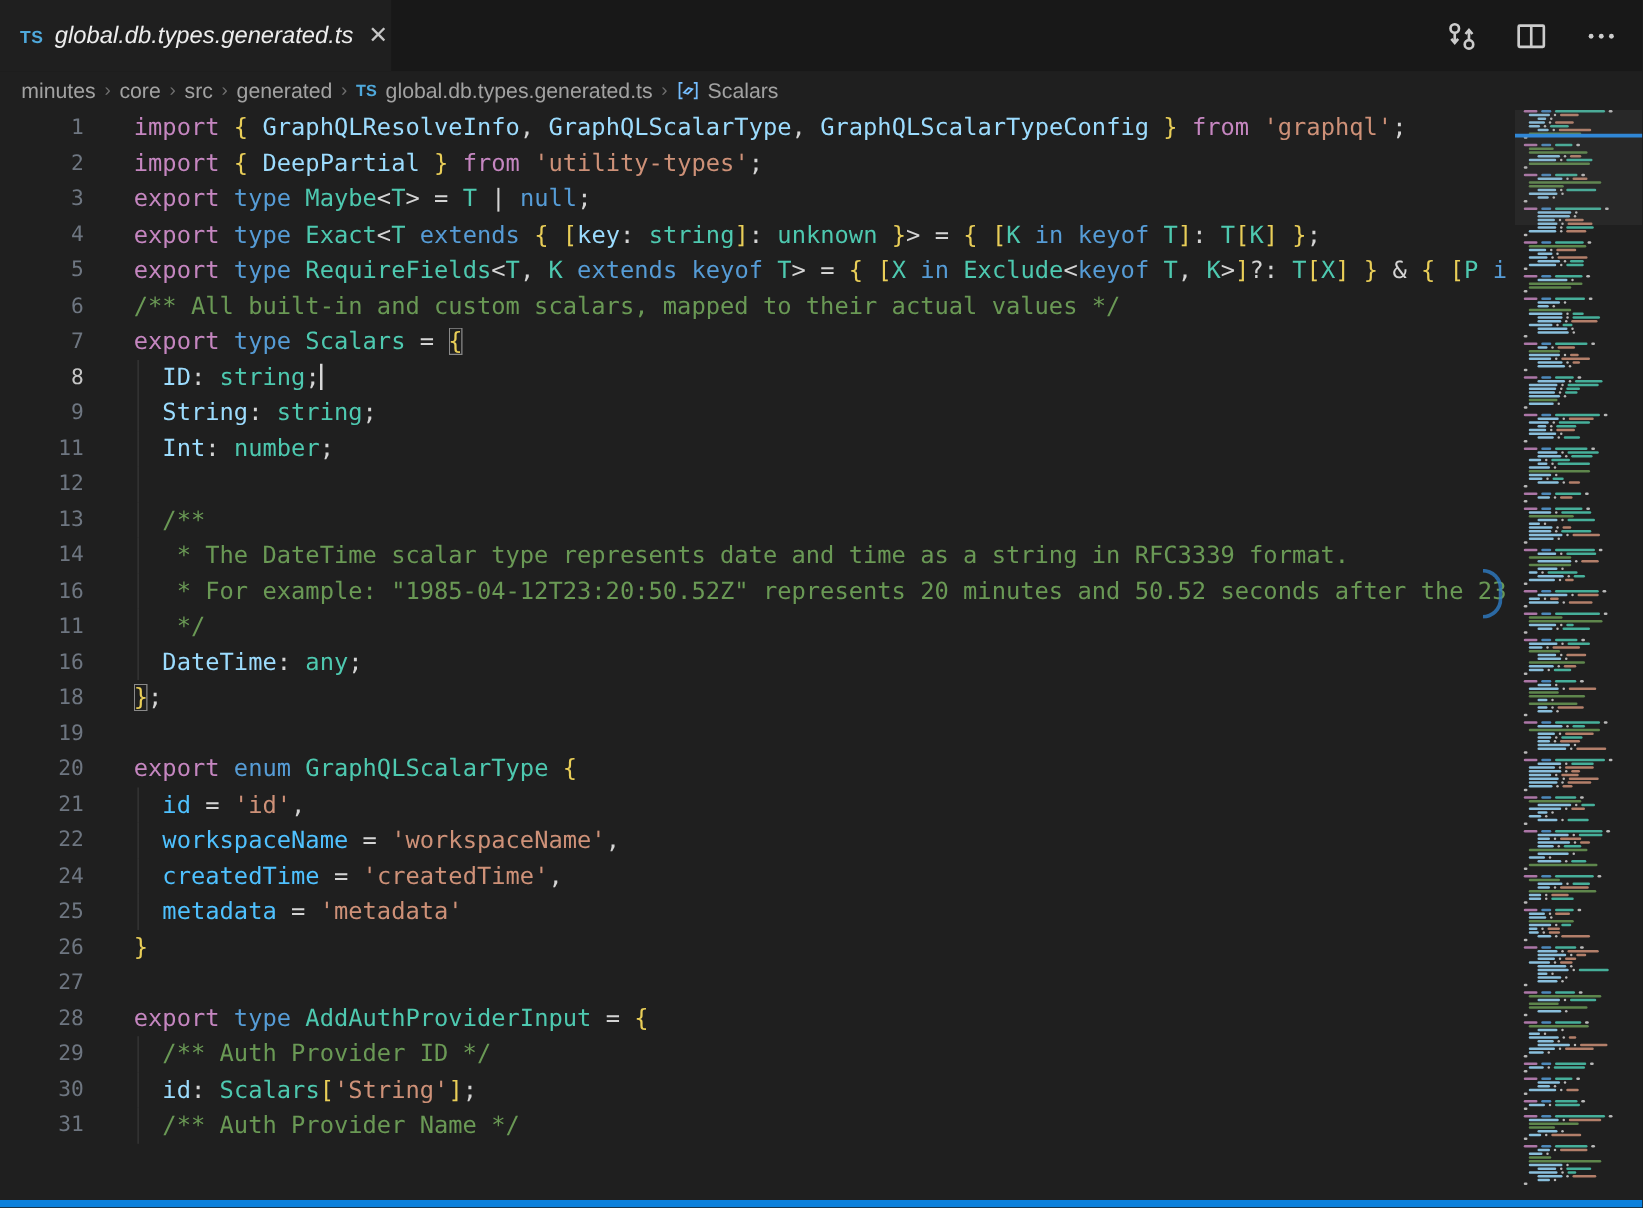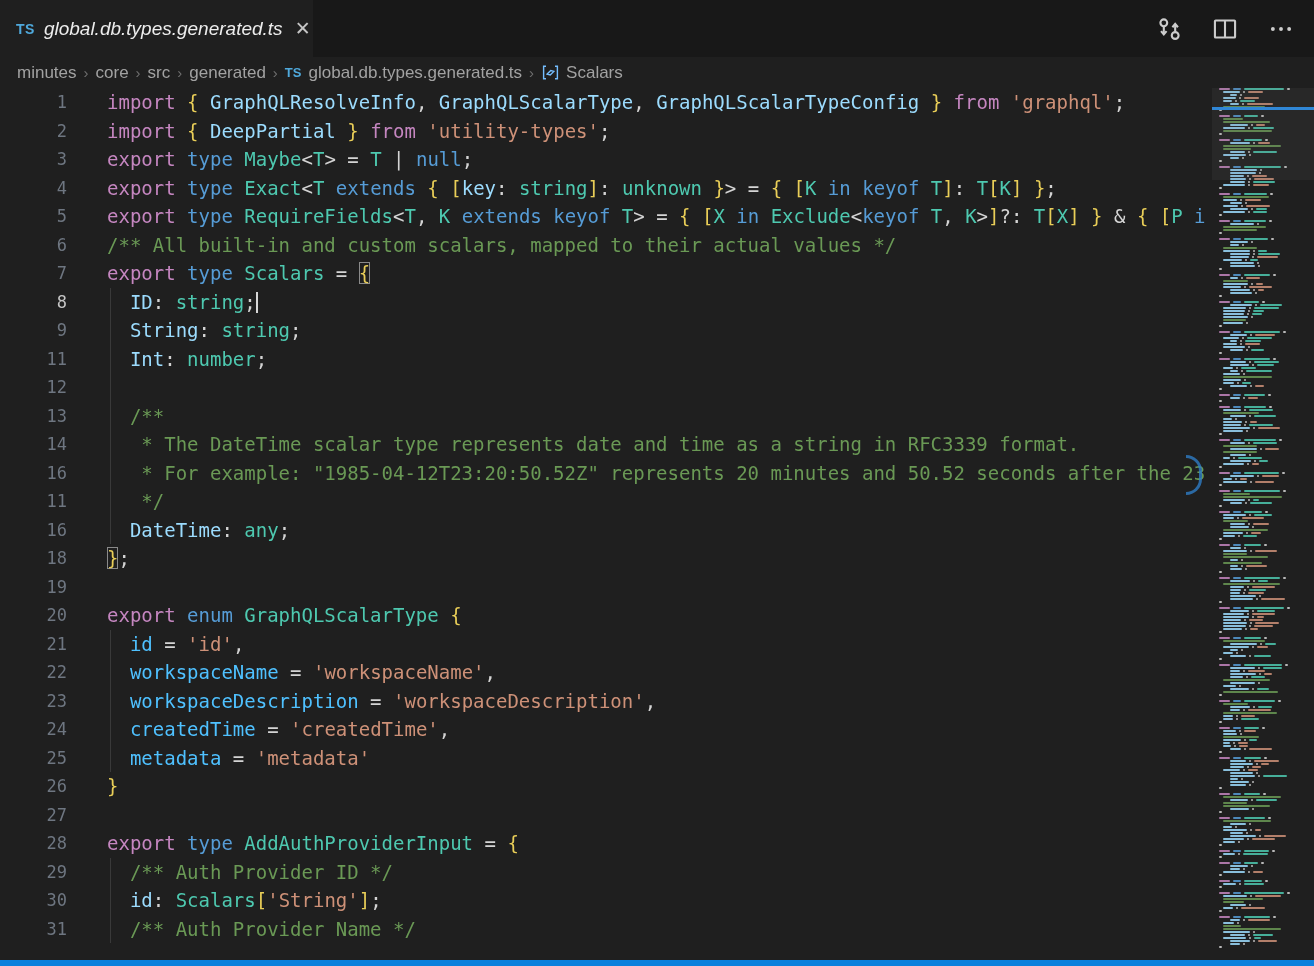--- a/index.html
+++ b/index.html
@@ -201,25 +201,20 @@
         <div class="gutter">21</div>
         <span class="guide"></span>
         <div class="code"><span style="color: rgb(212, 212, 212);">  </span><span style="color: rgb(79, 193, 255);">id</span><span style="color: rgb(212, 212, 212);"> = </span><span style="color: rgb(206, 145, 120);">'id'</span><span style="color: rgb(212, 212, 212);">,</span></div>
       </div>
       <div class="row">
         <div class="gutter">22</div>
         <span class="guide"></span>
         <div class="code"><span style="color: rgb(212, 212, 212);">  </span><span style="color: rgb(79, 193, 255);">workspaceName</span><span style="color: rgb(212, 212, 212);"> = </span><span style="color: rgb(206, 145, 120);">'workspaceName'</span><span style="color: rgb(212, 212, 212);">,</span></div>
       </div>
       <div class="row">
-        <div class="gutter">23</div>
-        <span class="guide"></span>
-        <div class="code"><span style="color: rgb(212, 212, 212);">  </span><span style="color: rgb(79, 193, 255);">workspaceDescription</span><span style="color: rgb(212, 212, 212);"> = </span><span style="color: rgb(206, 145, 120);">'workspaceDescription'</span><span style="color: rgb(212, 212, 212);">,</span></div>
-      </div>
-      <div class="row">
         <div class="gutter">24</div>
         <span class="guide"></span>
         <div class="code"><span style="color: rgb(212, 212, 212);">  </span><span style="color: rgb(79, 193, 255);">createdTime</span><span style="color: rgb(212, 212, 212);"> = </span><span style="color: rgb(206, 145, 120);">'createdTime'</span><span style="color: rgb(212, 212, 212);">,</span></div>
       </div>
       <div class="row">
         <div class="gutter">25</div>
         <span class="guide"></span>
         <div class="code"><span style="color: rgb(212, 212, 212);">  </span><span style="color: rgb(79, 193, 255);">metadata</span><span style="color: rgb(212, 212, 212);"> = </span><span style="color: rgb(206, 145, 120);">'metadata'</span></div>
       </div>
       <div class="row">

